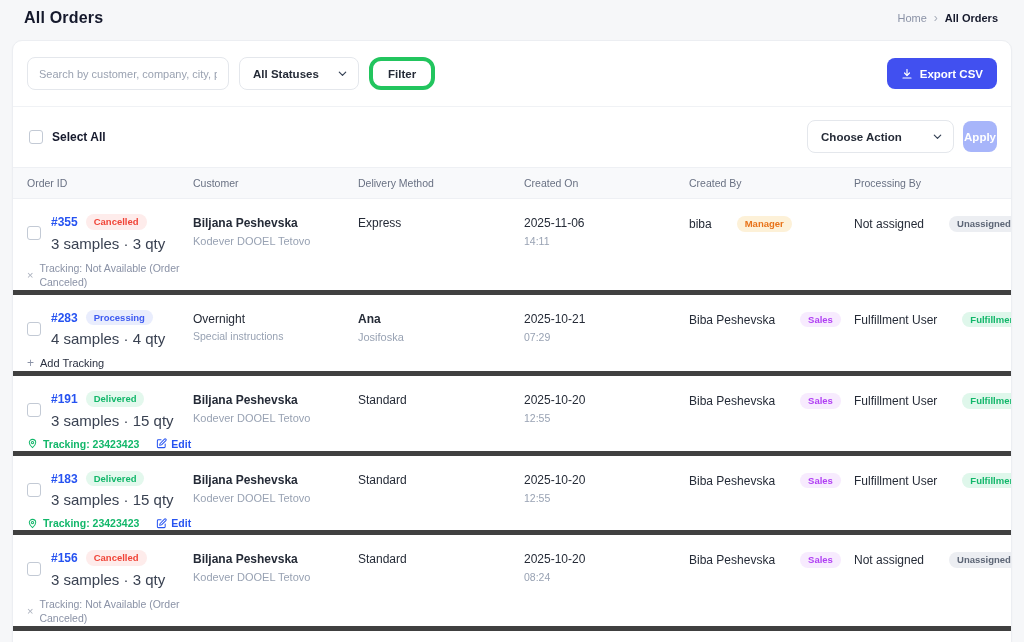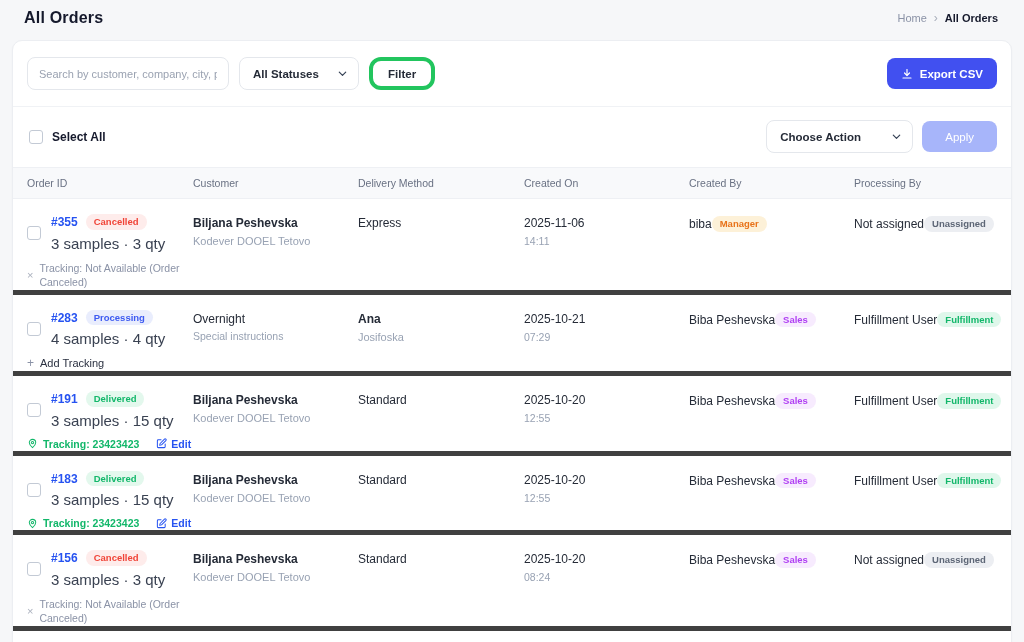--- a/index.html
+++ b/index.html
@@ -59,23 +59,23 @@
   .dl-icon { width: 12px; height: 12px; }
   
   .bulk-row { display: flex; align-items: center; padding: 13px 14px 14px 16px; }
   .select-all { display: flex; align-items: center; gap: 9px; font-size: 12px; font-weight: 700; color: #15192c; cursor: pointer; }
   .checkbox {
     width: 14px; height: 14px; border: 1.5px solid #c3cad5; border-radius: 3px;
     background: #fff; display: inline-block; flex: 0 0 auto; cursor: pointer;
   }
   .action-select { margin-left: auto; width: 147px; }
   .apply-btn {
-    margin-left: 9px; height: 31px; padding: 0 23px;
+    margin-left: 9px; height: 31px; padding: 0 1px;
     background: #a7b5fa; color: #fff; border: none; border-radius: 8px;
-    font-size: 11.5px; font-weight: 400; font-family: "Liberation Sans", sans-serif; cursor: pointer;
+    font-size: 11.5px; font-weight: 700; font-family: "Liberation Sans", sans-serif; cursor: pointer;
   }
   
   .thead, .trow {
     display: grid;
     grid-template-columns: 166px 165px 166px 165px 165px 1fr;
     padding-left: 14px; padding-right: 14px;
   }
   .thead {
     background: #f8f9fb;
     border-top: 1px solid #eef0f4; border-bottom: 1px solid #eef0f4;
@@ -106,21 +106,21 @@
   .track-green { color: #12b76a; font-weight: 700; display: flex; align-items: center; gap: 5px; }
   .pin-icon { width: 11px; height: 11px; }
   .edit-link { color: #2653f1; font-weight: 700; margin-left: 11px; display: flex; align-items: center; gap: 4px; cursor: pointer; }
   .edit-icon { width: 11px; height: 11px; }
   .cust-name { font-size: 12px; font-weight: 600; color: #252b37; padding-top: 2px; }
   .cust-sub { font-size: 11px; color: #98a2b3; margin-top: 5px; }
   .delivery { font-size: 12px; color: #252b37; padding-top: 2px; }
   .delivery-note { font-size: 10.5px; color: #98a2b3; margin-top: 4px; }
   .date { font-size: 12px; color: #252b37; padding-top: 2px; }
   .time { font-size: 10.5px; color: #98a2b3; margin-top: 5px; }
-  .person { display: flex; align-items: center; gap: 0; font-size: 12px; color: #252b37; white-space: nowrap; padding-top: 2px; }
+  .person { display: flex; align-items: center; gap: 25px; font-size: 12px; color: #252b37; white-space: nowrap; padding-top: 2px; }
 </style>
 </head>
 <body>
 
 <div class="topbar">
   <div class="page-title">All Orders</div>
   <div class="breadcrumb">
     <span>Home</span>
     <span class="sep">›</span>
     <span class="current">All Orders</span>

